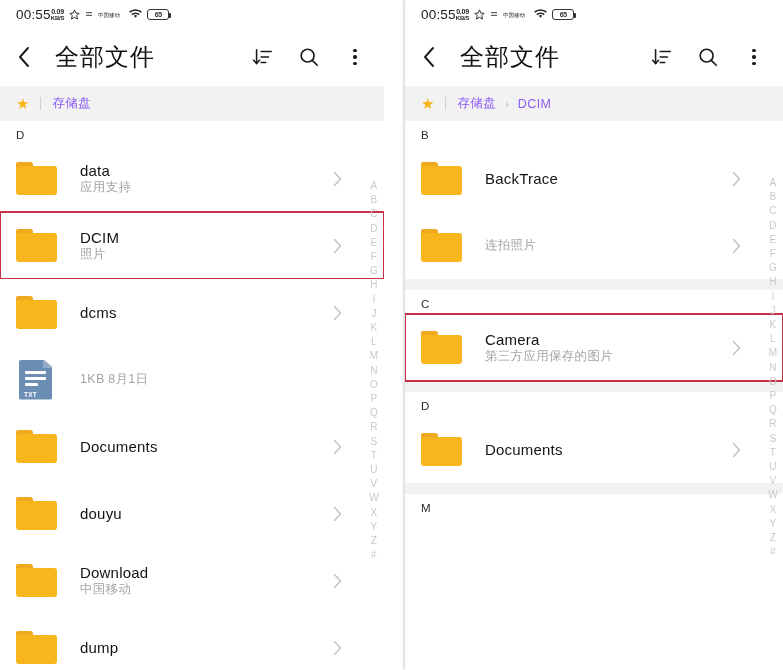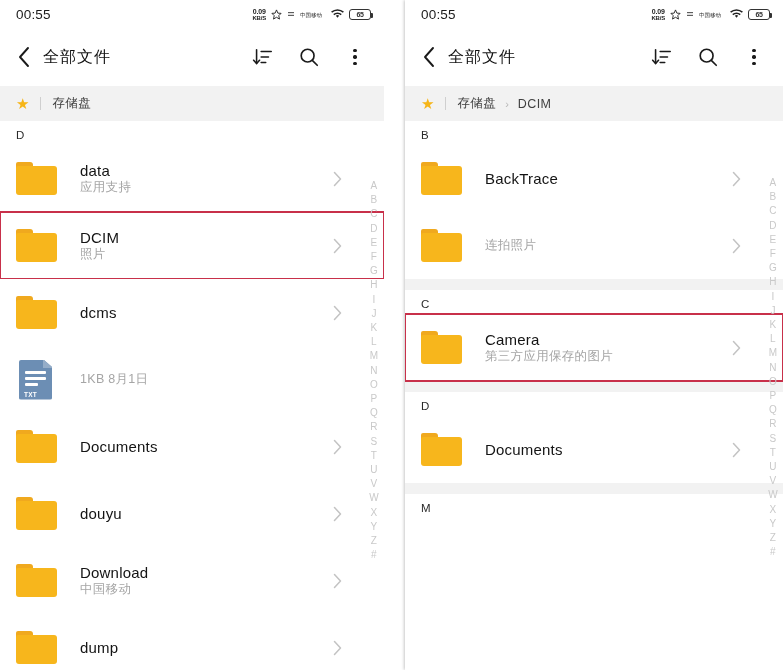--- a/index.html
+++ b/index.html
@@ -25,21 +25,20 @@
   }
   .phone.left  { width: 384px; height: 670px; box-shadow: 1px 0 3px rgba(0,0,0,.20), -1px 0 3px rgba(0,0,0,.10); }
   .phone.gap   { width: 21px; height: 670px; background:#ffffff; flex-shrink:0; }
   .phone.right { width: 378px; height: 670px; box-shadow: -1px 0 3px rgba(0,0,0,.20), 1px 0 3px rgba(0,0,0,.10); }
 
   
   .statusbar {
     height: 28px;
     display: flex;
     align-items: center;
-    justify-content: space-between;
     padding: 0 13px 0 16px;
     background: #ffffff;
   }
   .status-time {
     font-size: 13.5px;
     color: #1b1b1b;
     letter-spacing: .2px;
   }
   .status-right {
     display: flex;
@@ -77,42 +76,43 @@
     align-items: center;
     padding: 0 16px 0 17px;
     background: #ffffff;
   }
   .back-btn {
     width: 26px; height: 30px;
     display: flex; align-items: center; justify-content: flex-start;
     cursor: pointer;
   }
   .page-title {
-    font-size: 16px;
+    font-size: 24px;
     color: #101010;
+    margin-left: 12px;
     flex: 1;
     letter-spacing: 1px;
   }
   .tb-actions { display: flex; align-items: center; gap: 20px; }
   .tb-btn { width: 26px; height: 26px; display:flex; align-items:center; justify-content:center; cursor:pointer; }
   .dots { display:flex; flex-direction:column; gap:3px; align-items:center; }
   .dots i { width:3.4px; height:3.4px; background:#1a1a1a; border-radius:50%; display:block; }
 
   
   .breadcrumb {
     height: 35px;
     background: #f2f2f2;
     display: flex;
     align-items: center;
     padding: 0 16px;
     gap: 9px;
   }
   .star { color: #f6b518; font-size: 15px; line-height: 1; }
   .bc-sep-bar { width:1px; height:13px; background:#cfcfcf; margin: 0 2px;}
-  .bc-item { font-size: 12.5px; color: #404040; letter-spacing:.4px;}
+  .bc-item { font-size: 12.5px; color: #8b5cf6; letter-spacing:.4px;}
   .bc-arrow { font-size: 11px; color: #b8b8b8; }
 
   
   .listwrap { position: relative; background:#ffffff; }
   .phone.left  .listwrap { height: 549px; }
   .phone.right .listwrap { height: 549px; }
 
   .section { background: #ffffff; }
   .section-gap { height: 11px; background: #f2f2f2; }
   .section-head {

